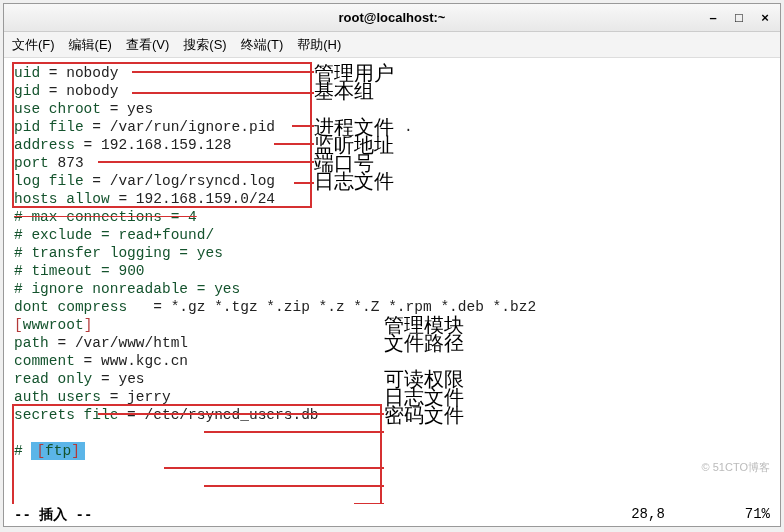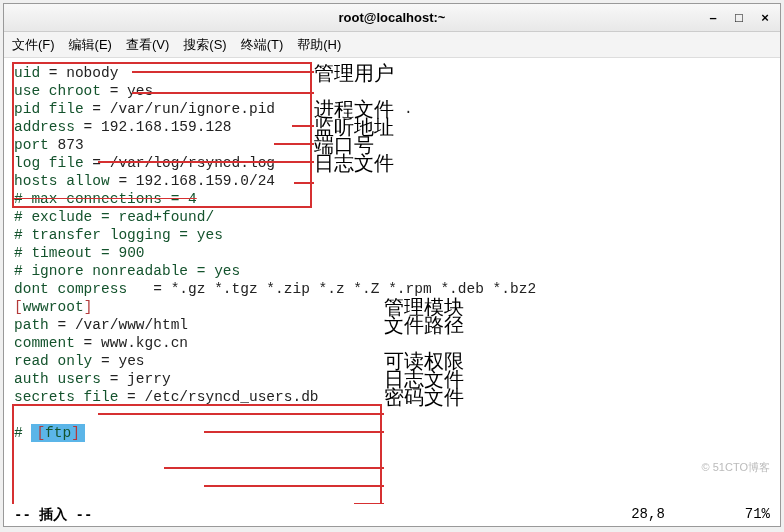--- a/index.html
+++ b/index.html
@@ -143,20 +143,21 @@
     <div class="hline" style="left:94px;top:103px;width:216px;"></div>
     <div class="hline" style="left:290px;top:124px;width:20px;"></div>
 
     <div class="hline" style="left:94px;top:355px;width:286px;"></div>
     <div class="hline" style="left:200px;top:373px;width:180px;"></div>
     <div class="hline" style="left:160px;top:409px;width:220px;"></div>
     <div class="hline" style="left:200px;top:427px;width:180px;"></div>
     <div class="hline" style="left:350px;top:445px;width:30px;"></div>
 
     <div class="row"><span class="codecol1"><span class="keyword">uid</span><span class="normal"> = nobody</span></span><span class="annot">管理用户</span></div>
+    <div class="row"><span class="codecol1"><span class="keyword">gid</span><span class="normal"> = nobody</span></span><span class="annot">基本组</span></div>
     <div class="row"><span class="keyword">use chroot</span><span class="normal"> = yes</span></div>
     <div class="row"><span class="codecol1"><span class="keyword">pid file</span><span class="normal"> = /var/run/ignore.pid</span></span><span class="annot">进程文件</span><span class="dot">.</span></div>
     <div class="row"><span class="codecol1"><span class="keyword">address</span><span class="normal"> = 192.168.159.128</span></span><span class="annot">监听地址</span></div>
     <div class="row"><span class="codecol1"><span class="keyword">port</span><span class="normal"> 873</span></span><span class="annot">端口号</span></div>
     <div class="row"><span class="codecol1"><span class="keyword">log file</span><span class="normal"> = /var/log/rsyncd.log</span></span><span class="annot">日志文件</span></div>
     <div class="row"><span class="keyword">hosts allow</span><span class="normal"> = 192.168.159.0/24</span></div>
     <div class="row"><span class="keyword strike"># max connections = 4</span></div>
     <div class="row"><span class="keyword"># </span><span class="keyword">exclude</span><span class="keyword"> = read+found/</span></div>
     <div class="row"><span class="keyword"># </span><span class="keyword">transfer logging</span><span class="keyword"> = yes</span></div>
     <div class="row"><span class="keyword"># </span><span class="keyword">timeout</span><span class="keyword"> = 900</span></div>

